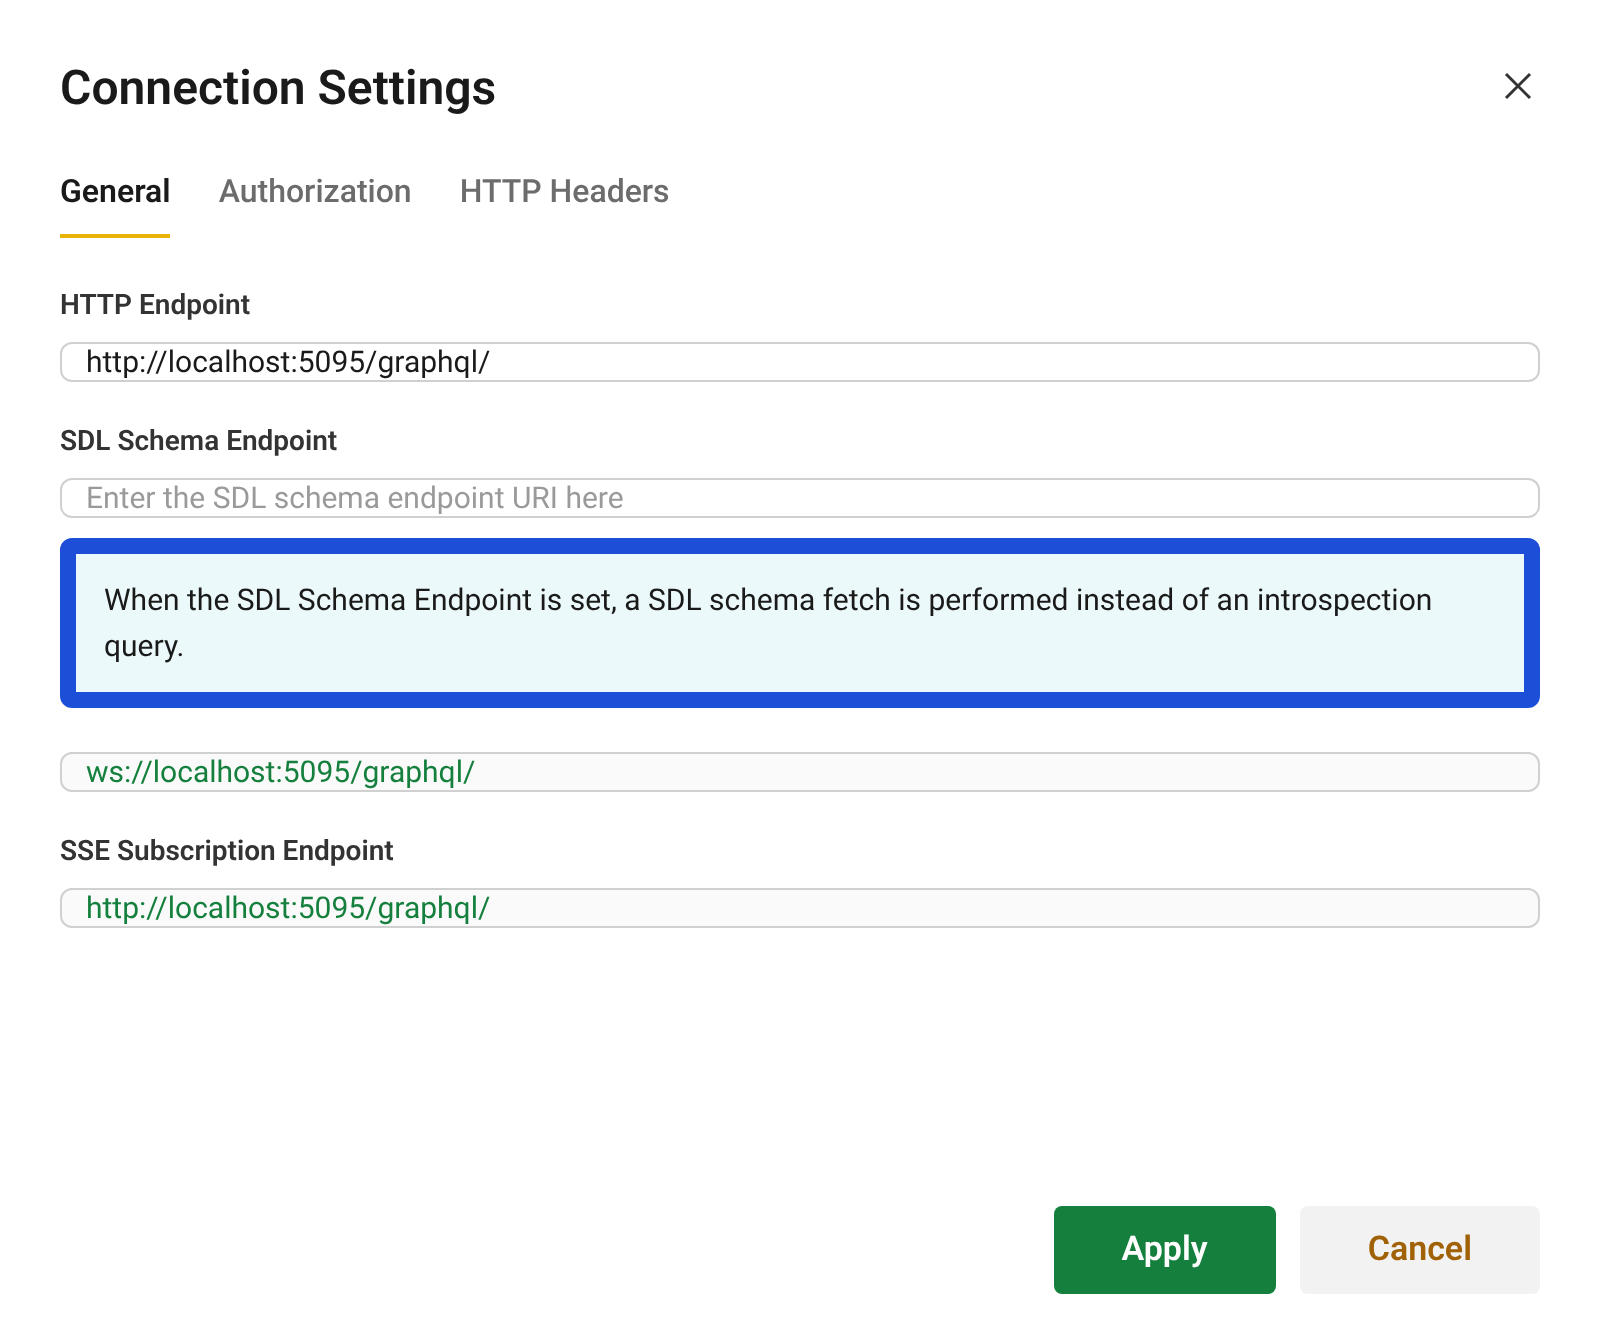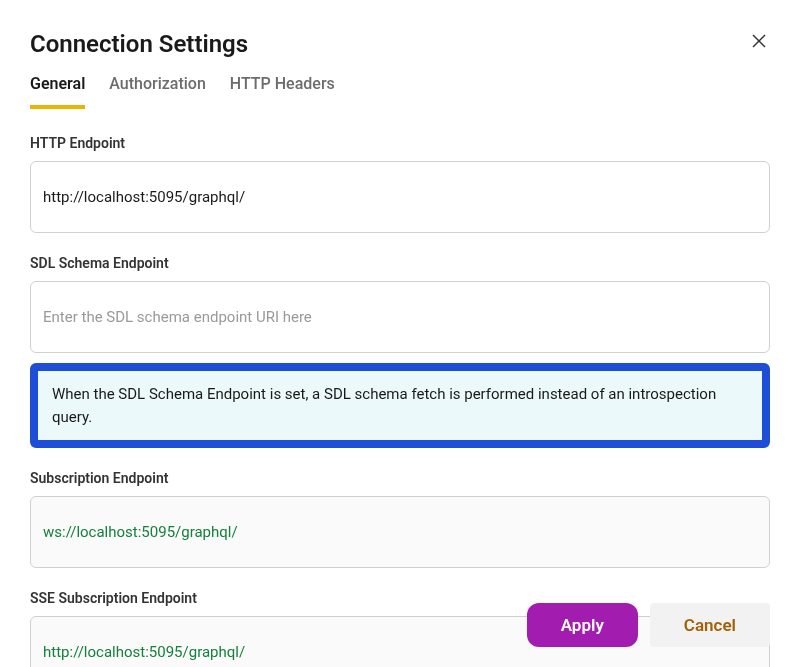--- a/index.html
+++ b/index.html
@@ -16,22 +16,22 @@
       color: #1a1a1a;
     }
     .dialog {
       padding: 30px 30px 0 30px;
       height: 100%;
       position: relative;
     }
     .header {
       display: flex;
       justify-content: space-between;
-      align-items: flex-start;
-      margin-bottom: 16px;
+      align-items: center;
+      margin-bottom: 28px;
     }
     .title {
       font-size: 24px;
       font-weight: 600;
       color: #1a1a1a;
     }
     .close-btn {
       background: none;
       border: none;
       cursor: pointer;
@@ -53,36 +53,36 @@
     .tab {
       padding: 0 0 12px 0;
       font-size: 16px;
       font-weight: 500;
       color: #6c6c6c;
       cursor: pointer;
       border-bottom: 2px solid transparent;
     }
     .tab.active {
       color: #1a1a1a;
-      border-bottom: 4px solid #eab308;
+      border-bottom: 2px solid #eab308;
       font-weight: 600;
     }
     .form-group {
       margin-bottom: 22px;
     }
     .form-label {
       display: block;
       font-size: 14px;
       font-weight: 600;
       color: #333333;
       margin-bottom: 10px;
     }
     .form-input {
       width: 100%;
-      padding: 26px 12px;
+      padding: 0 12px;
       font-size: 15px;
       border: 1px solid #d0d0d0;
       border-radius: 6px;
       background: #ffffff;
       color: #1a1a1a;
       outline: none;
       font-family: inherit;
     }
     .form-input::placeholder {
       color: #9a9a9a;
@@ -111,23 +111,22 @@
     .btn {
       padding: 12px 34px;
       font-size: 17px;
       font-weight: 600;
       border: none;
       border-radius: 4px;
       cursor: pointer;
       font-family: inherit;
     }
     .btn-primary {
-      background: #a21caf;
+      background: #15803d;
       color: #ffffff;
-      border-radius: 12px;
     }
     .btn-secondary {
       background: #f2f2f2;
       color: #a16207;
     }
   </style>
 </head>
 <body>
 
 <div class="dialog">
@@ -154,21 +153,20 @@
     <input type="text" class="form-input" value="http://localhost:5095/graphql/" style="">
   </div>
 
   <div class="form-group">
     <label class="form-label">SDL Schema Endpoint</label>
     <input type="text" class="form-input" placeholder="Enter the SDL schema endpoint URI here" style="">
     <div class="info-box">When the SDL Schema Endpoint is set, a SDL schema fetch is performed instead of an introspection query.</div>
   </div>
 
   <div class="form-group">
-    <label class="form-label">Subscription Endpoint</label>
     <input type="text" class="form-input muted" value="ws://localhost:5095/graphql/" style="">
   </div>
 
   <div class="form-group">
     <label class="form-label">SSE Subscription Endpoint</label>
     <input type="text" class="form-input muted" value="http://localhost:5095/graphql/" style="">
   </div>
 
 
   <div class="footer">

